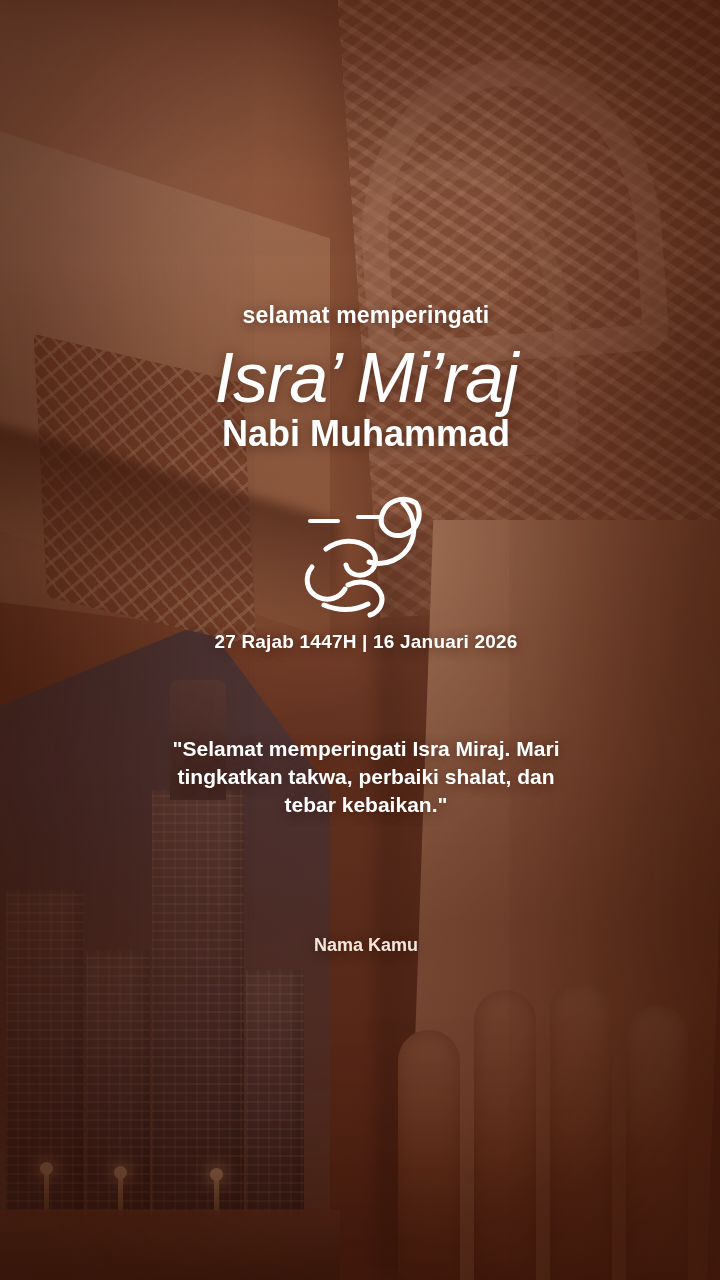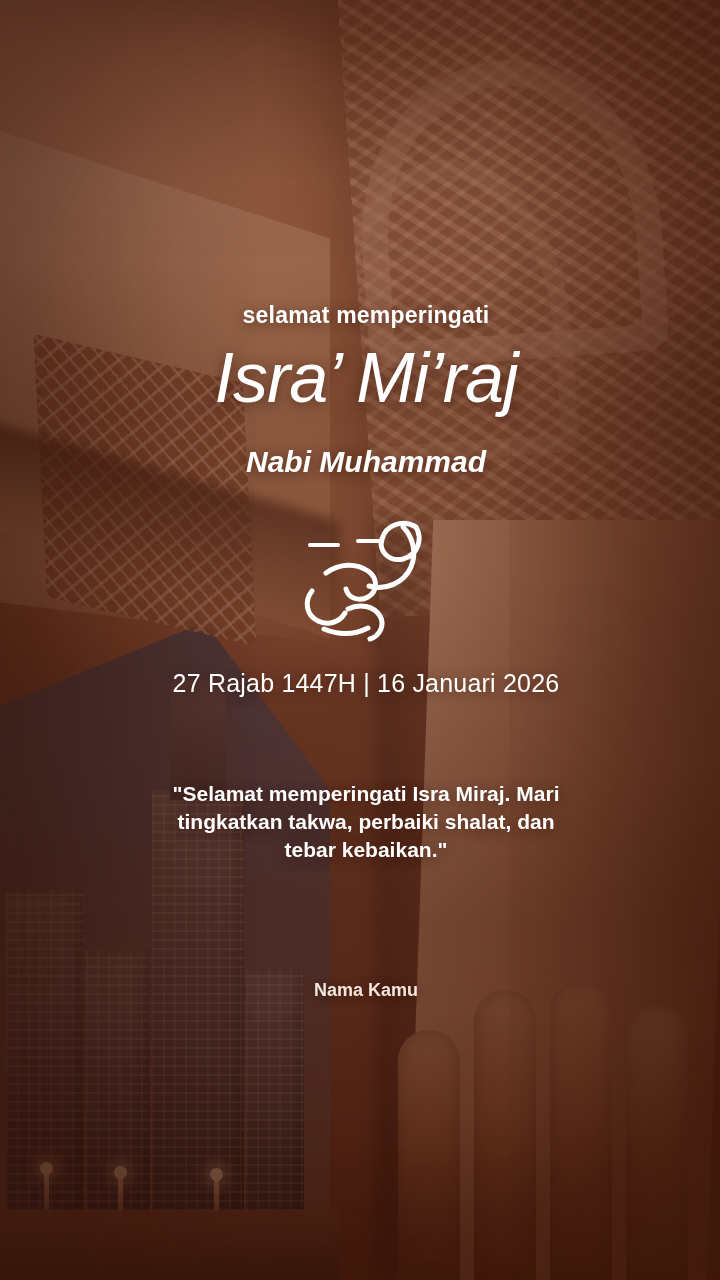--- a/index.html
+++ b/index.html
@@ -158,35 +158,34 @@
   .eyebrow {
     margin-top:302px;
     font-size:23px; font-weight:700; letter-spacing:.2px; color:#fff;
   }
   .title {
     margin-top:14px;
     font-size:70px; font-weight:400; font-style:italic;
     letter-spacing:-1px; line-height:1;
   }
   .subtitle {
-    margin-top:32px;
-    font-size:30px; font-weight:800; font-style:italic;
+    margin-top:0;
+    font-size:36px; font-weight:800; 
   }
   .calligraphy {
     margin-top:26px;
     width:220px; height:150px;
     display:flex; align-items:center; justify-content:center;
     font-size:58px; color:#fff;
     font-family:"DejaVu Sans", sans-serif;
     line-height:1;
   }
   .calligraphy svg { display:block; }
   .date {
-    margin-top:14px;
-    font-size:25px; font-weight:400; letter-spacing:.2px;
+    font-size:19px; font-weight:700; letter-spacing:.2px;
   }
   .quote {
     margin-top:82px;
     font-size:21px; font-weight:600; line-height:1.33; max-width:430px;
   }
   .author {
     margin-top:116px;
     font-size:18px; font-weight:600; color:#f3e6dc;
   }
 </style>

